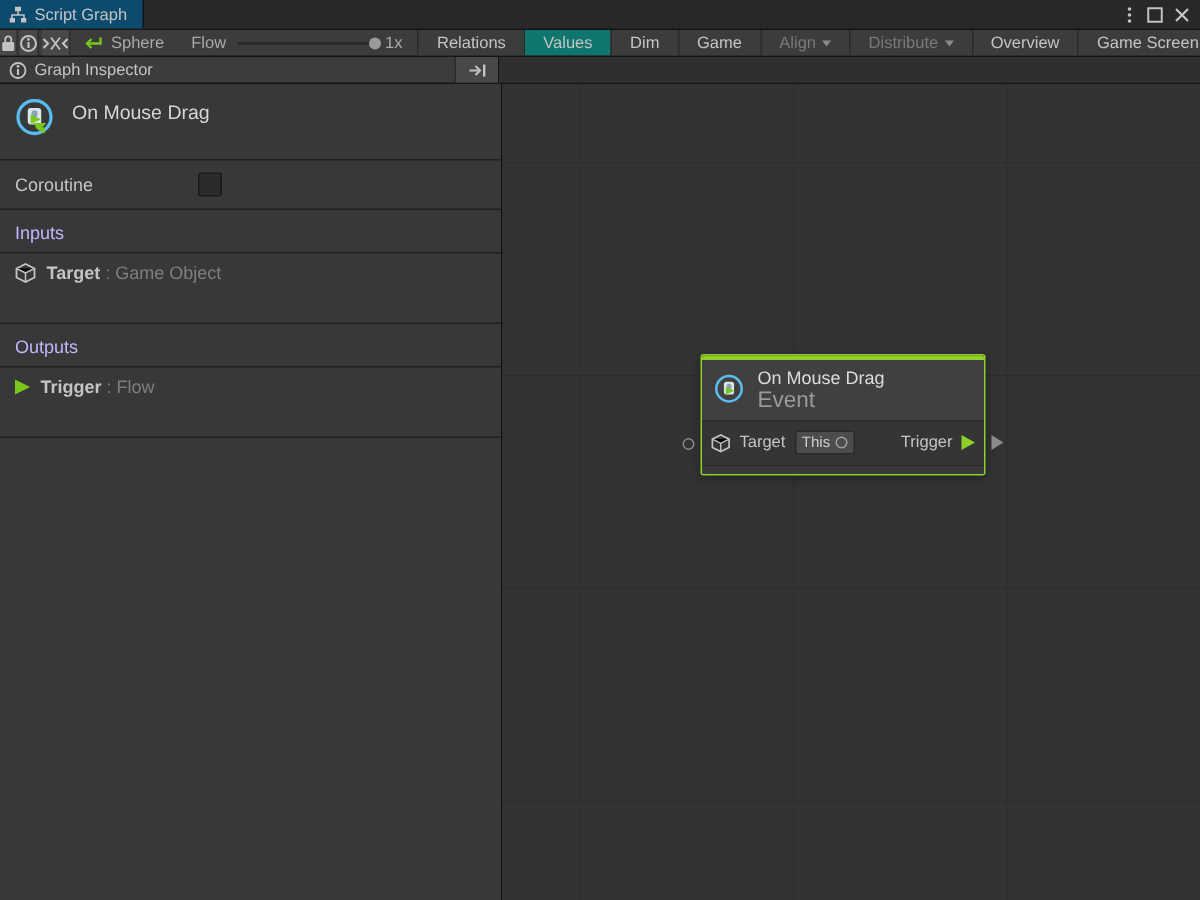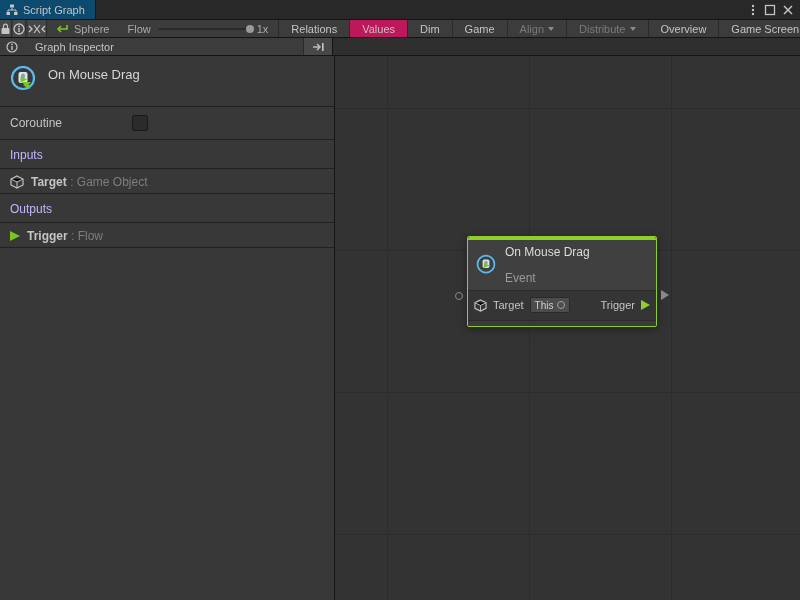--- a/index.html
+++ b/index.html
@@ -101,42 +101,42 @@
       align-items: center;
       height: 100%;
       padding: 0 12px;
       background: #3c3c3c;
       border-left: 1px solid #2a2a2a;
       color: #c4c4c4;
       cursor: pointer;
       white-space: nowrap;
     }
     .toolbar-right .rt-btn.disabled { color: #7a7a7a; cursor: default; }
-    .toolbar-right .rt-btn.active { background: #be185d; }
+    .toolbar-right .rt-btn.active { background: #0f766e; }
     .dd-caret {
       margin-left: 4px;
       width: 0; height: 0;
       border-left: 3px solid transparent;
       border-right: 3px solid transparent;
       border-top: 4px solid #8a8a8a;
     }
 
     
     .inspector-header {
       display: flex;
       align-items: center;
       height: 18px;
       background: #3c3c3c;
       border-bottom: 1px solid #141414;
       font-size: 11px;
     }
     .inspector-header .gi-label {
       display: flex;
       align-items: center;
-      gap: 17px;
+      gap: 5px;
       padding: 0 6px;
       flex: 1;
       text-align: right;
     }
     .gi-collapse {
       display: flex;
       align-items: center;
       justify-content: center;
       width: 30px;
       height: 100%;
@@ -215,21 +215,21 @@
 
     .section-title {
       padding: 8px 10px 6px 10px;
       color: #c4b5fd;
       border-bottom: 1px solid #212121;
     }
     .port-row {
       display: flex;
       align-items: center;
       gap: 7px;
-      padding: 6px 10px 4px 10px;
+      padding: 6px 10px 26px 10px;
       border-bottom: 1px solid #212121;
       color: #c4c4c4;
     }
     .port-row .type { color: #7e7e7e; }
 
     
     .graph-node {
       position: absolute;
       left: 132px;
       top: 180px;
@@ -246,21 +246,21 @@
     }
     .gn-head {
       display: flex;
       align-items: center;
       gap: 8px;
       padding: 6px 8px 6px 7px;
       background: #404040;
       border-bottom: 1px solid #2a2a2a;
     }
     .gn-headtext .t { font-size: 12px; color: #dcdcdc; line-height: 1.05; }
-    .gn-headtext .s { font-size: 12px; color: #9a9a9a; line-height: 1.05; margin-top: 13px; }
+    .gn-headtext .s { font-size: 15px; color: #9a9a9a; line-height: 1.05; margin-top: 0; }
     .gn-body {
       display: flex;
       align-items: center;
       padding: 6px 6px 7px 6px;
       gap: 6px;
     }
     .gn-body .tgt { color: #c4c4c4; font-size: 11px; }
     .pill {
       display: flex;
       align-items: center;

